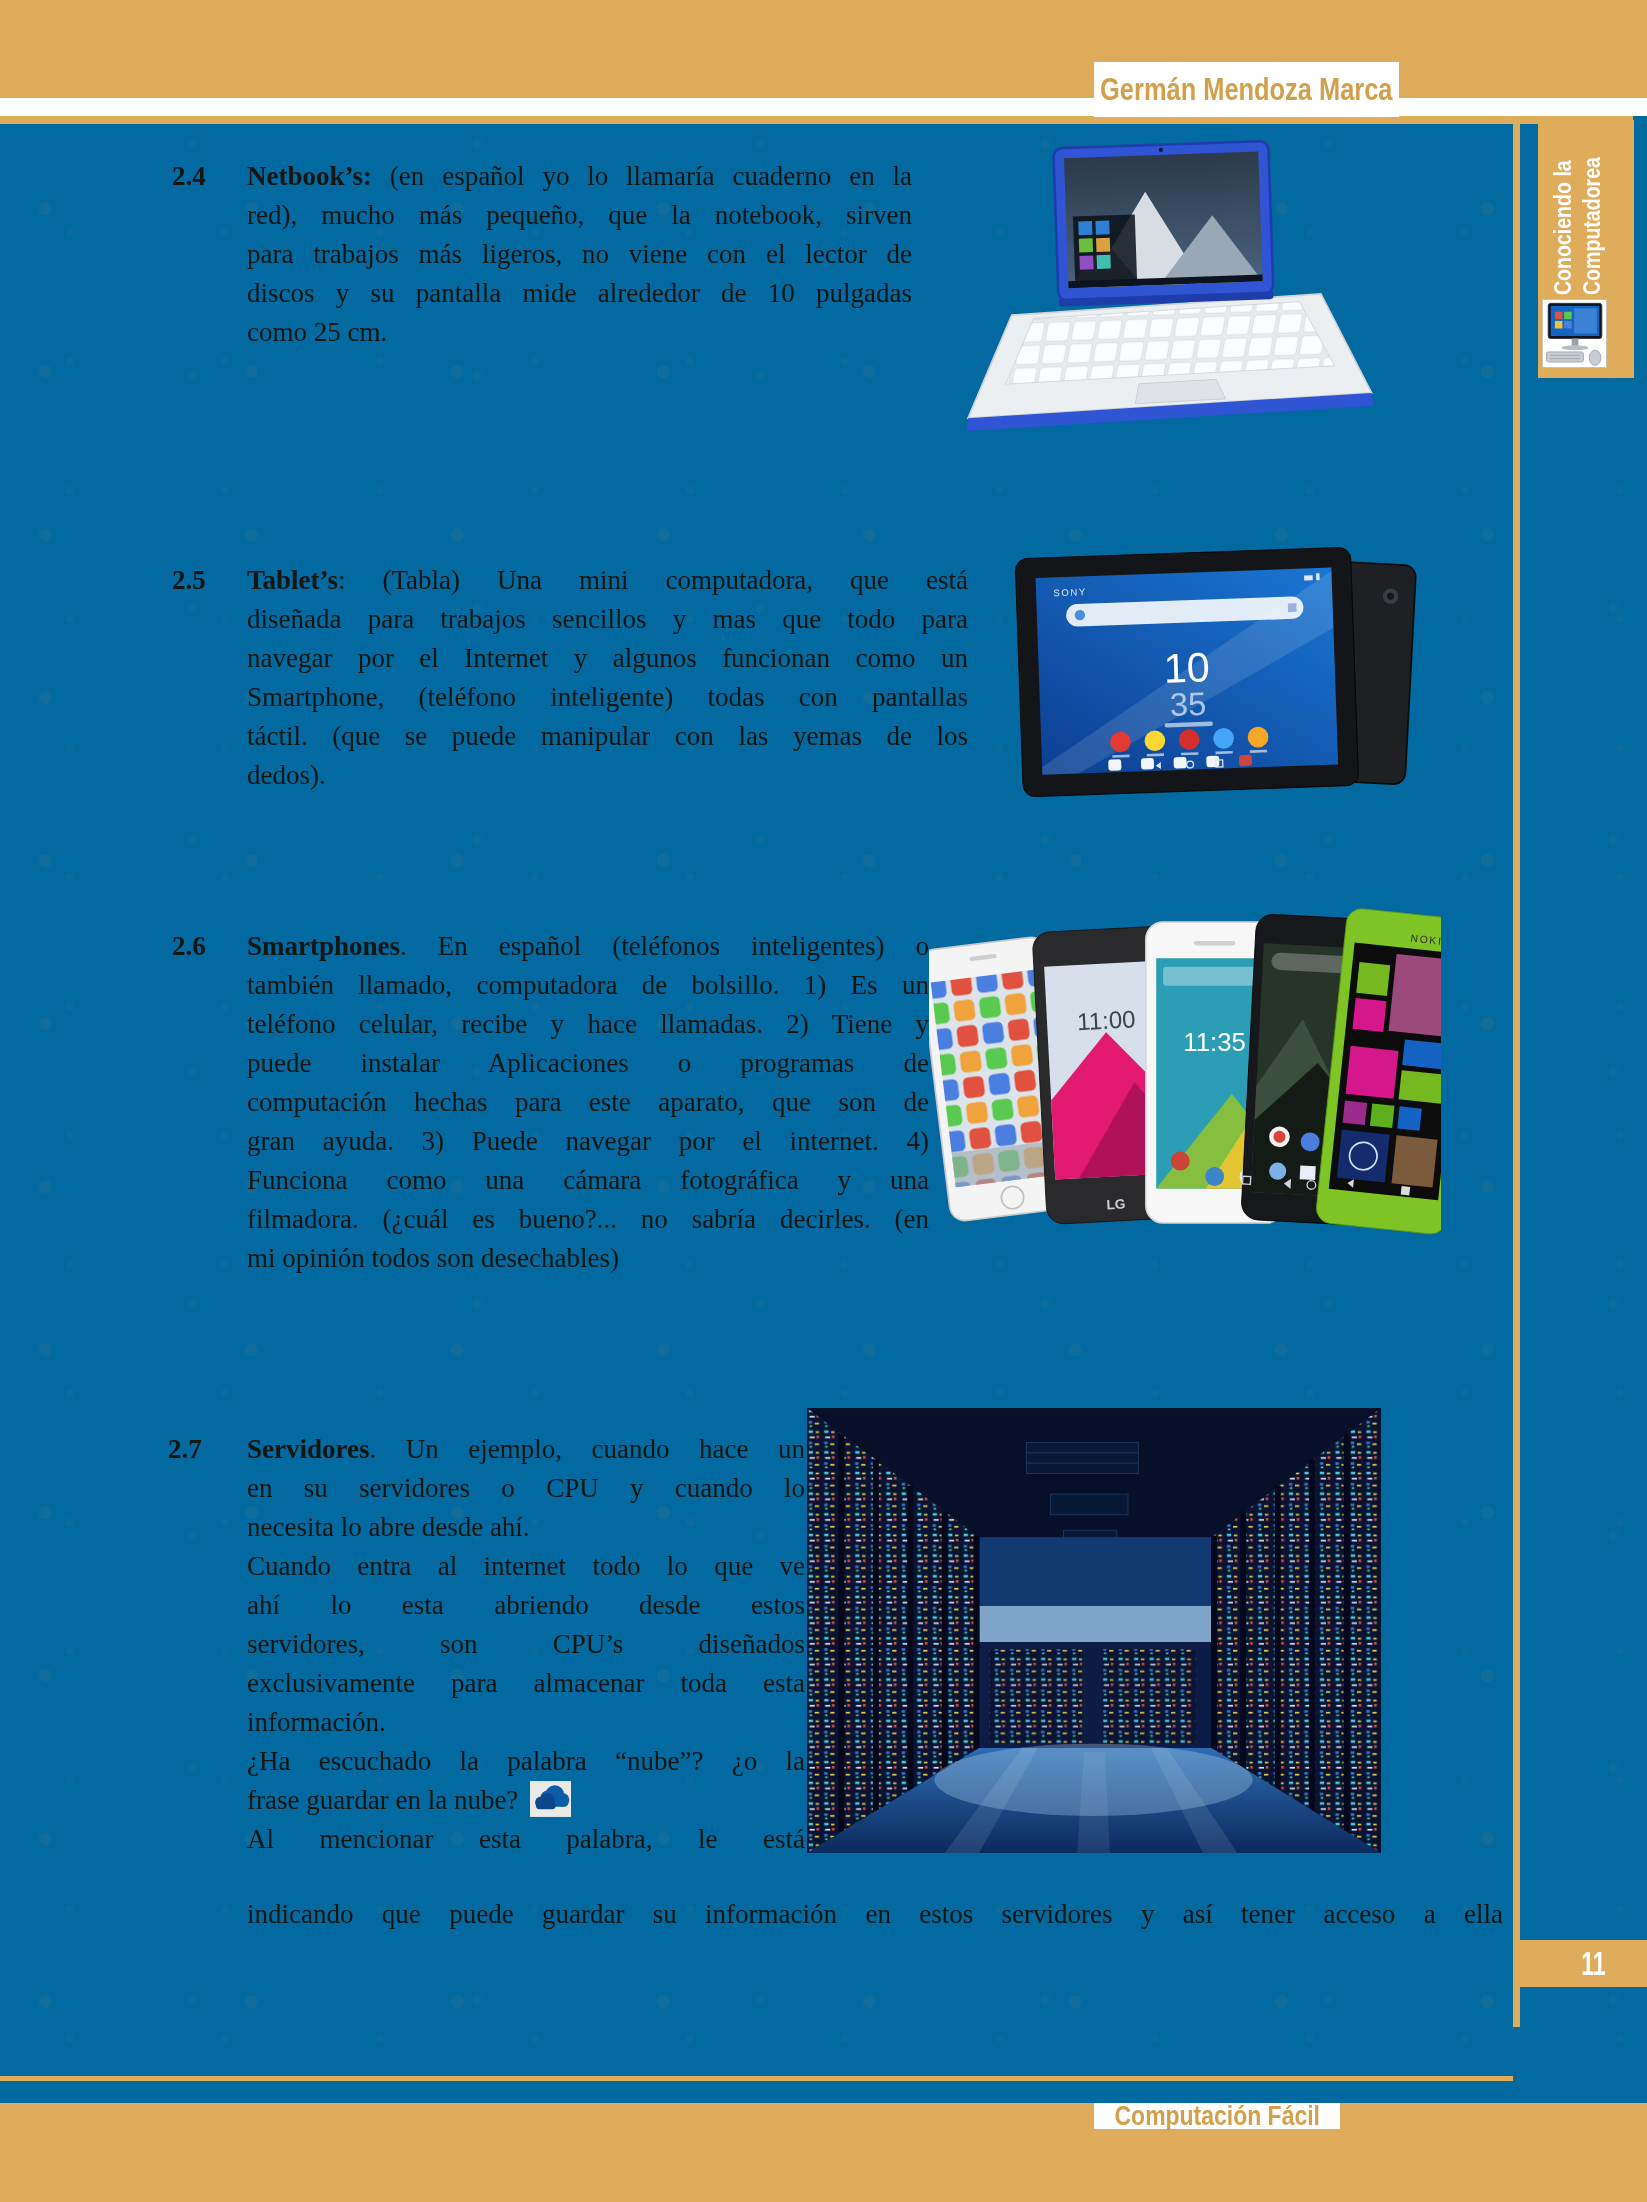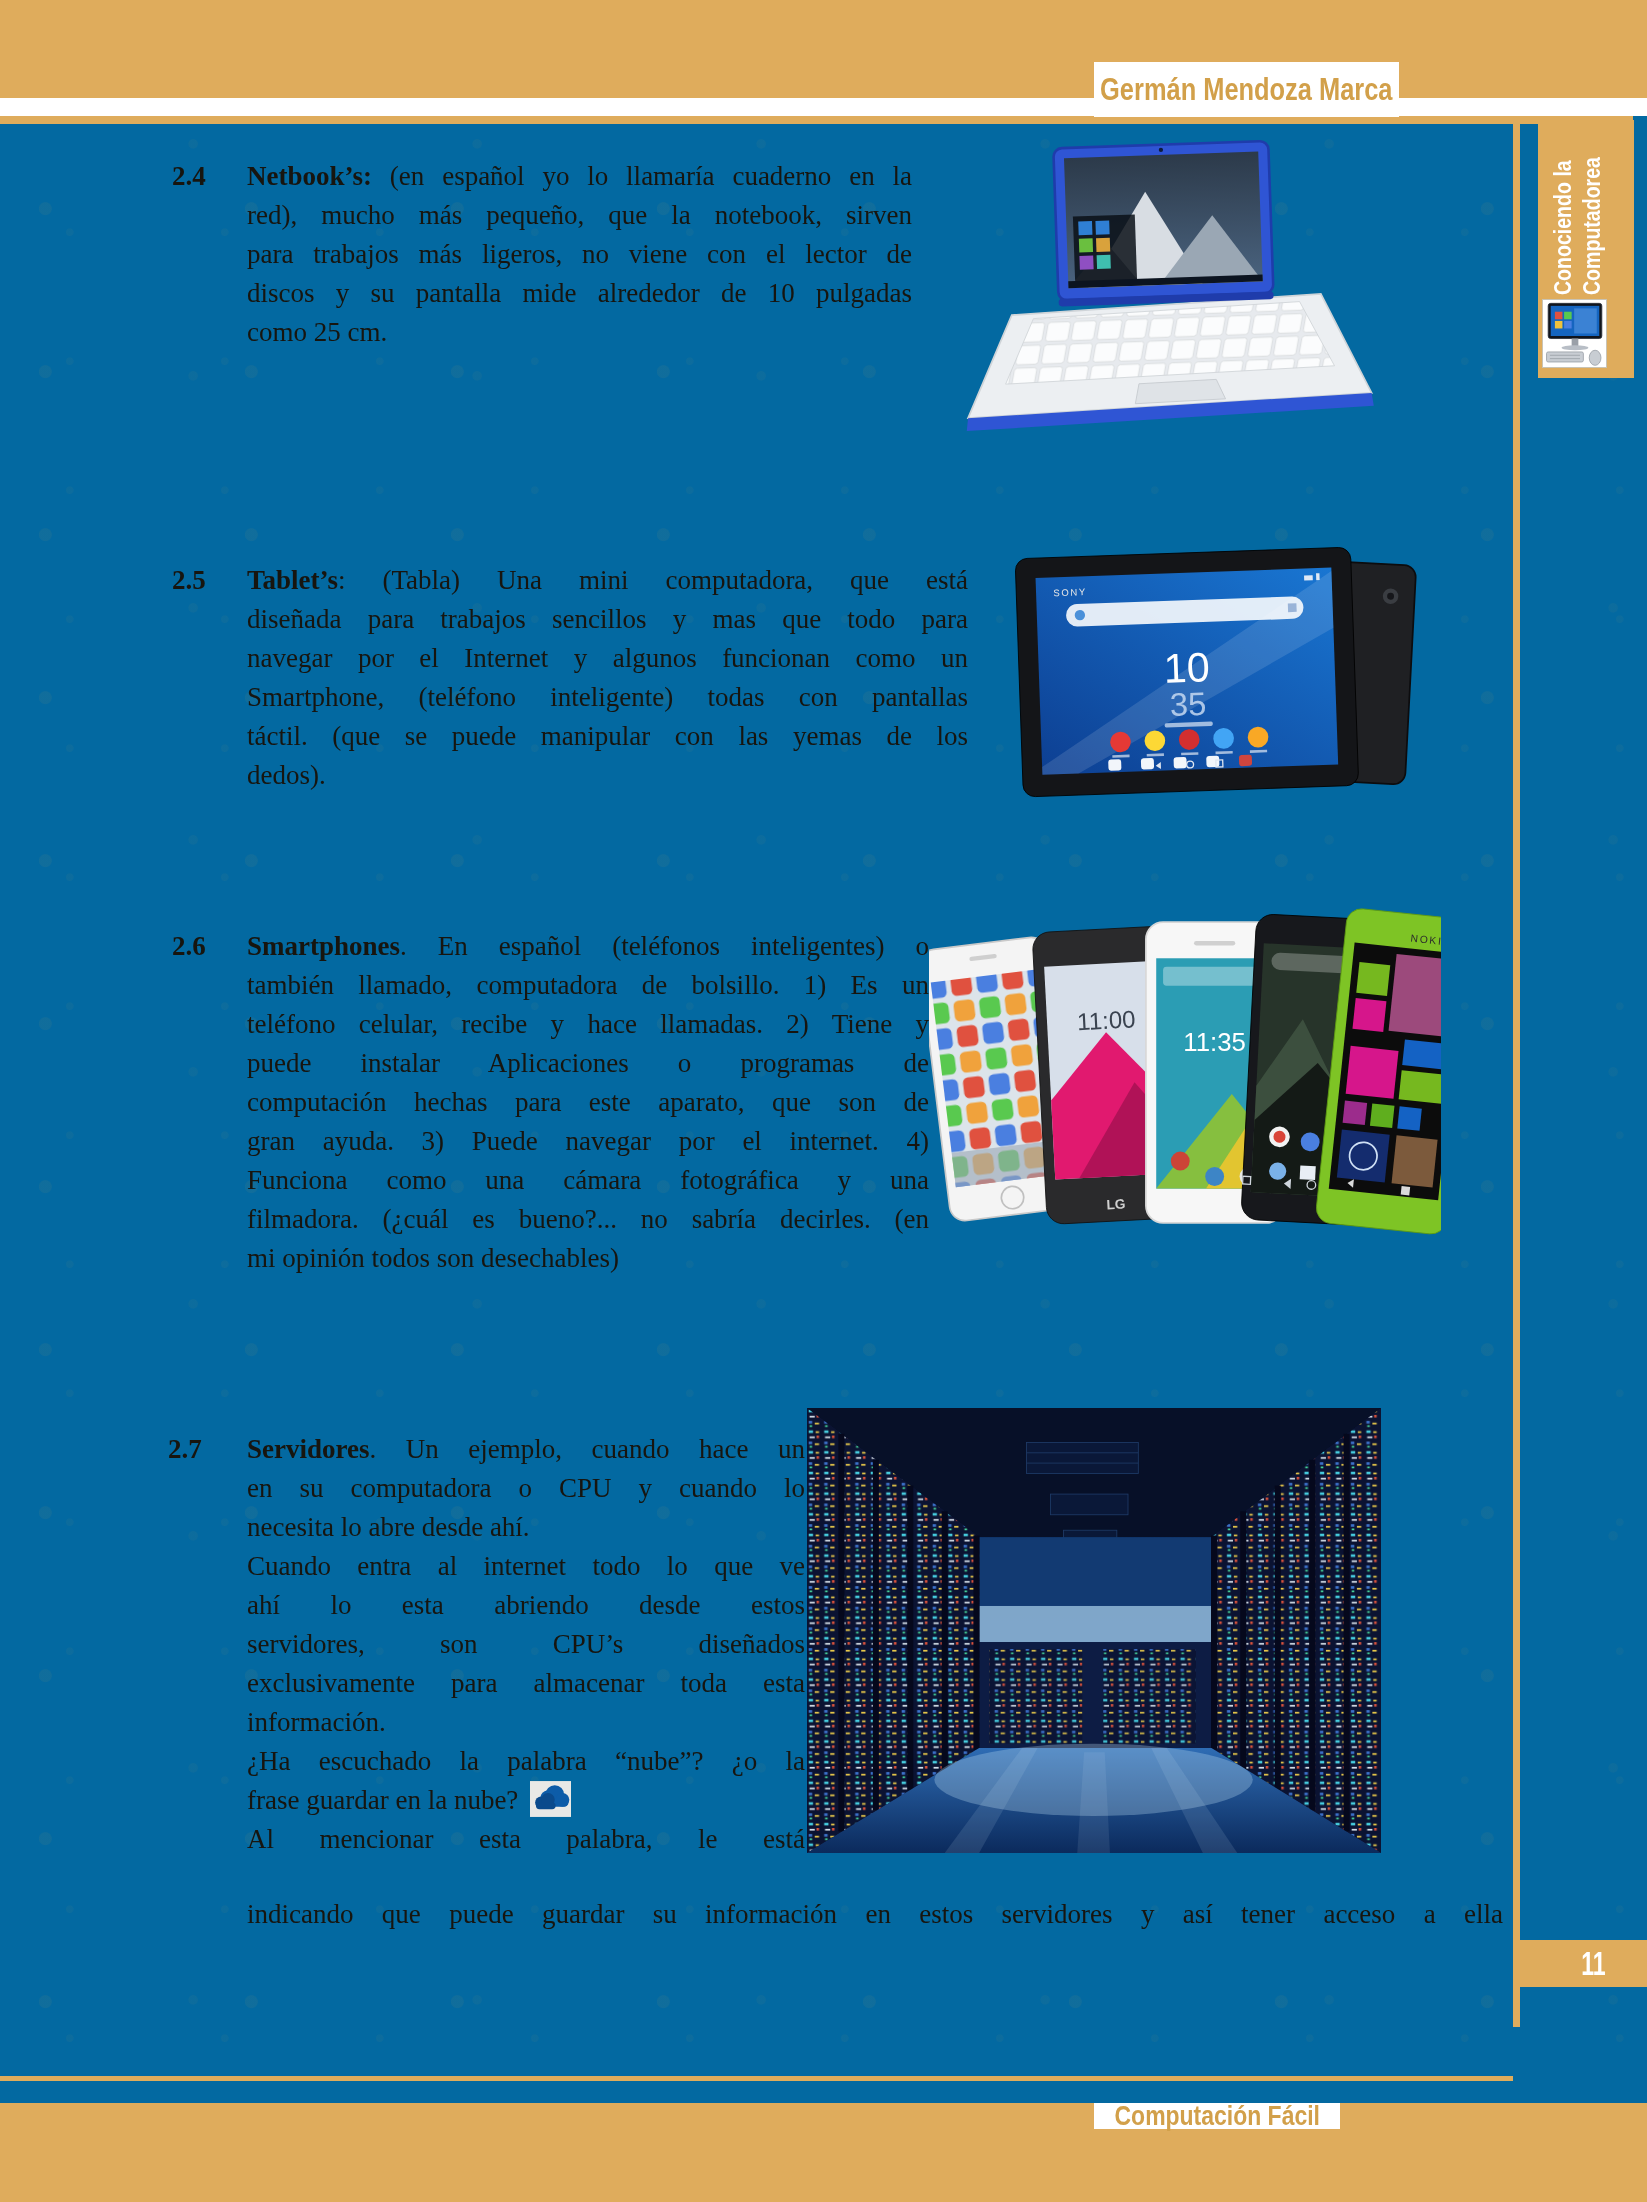--- a/index.html
+++ b/index.html
@@ -279,21 +279,21 @@
         <rect x="84" y="258" width="48" height="56" fill="#7c5a3c"></rect>
         <polygon points="40,324 33,319 40,314" fill="#dadada"></polygon>
         <rect x="96" y="316" width="10" height="10" fill="#dadada"></rect>
       </g>
     </svg>
   </figure>
 
   <div class="secnum" style="left:168px;top:1430px">2.7</div>
   <div class="textcol" style="left:247px;top:1430px;width:558px">
     <div class="tl j"><b>Servidores</b><span>. Un ejemplo, cuando hace un</span></div>
-    <div class="tl j">en su computadora o CPU y cuando lo</div>
+    <div class="tl j">en su servidores o CPU y cuando lo</div>
     <div class="tl">necesita lo abre desde ahí.</div>
     <div class="tl j">Cuando entra al internet todo lo que ve</div>
     <div class="tl j">ahí lo esta abriendo desde estos</div>
     <div class="tl j">servidores, son CPU’s diseñados</div>
     <div class="tl j">exclusivamente para almacenar toda esta</div>
     <div class="tl">información.</div>
     <div class="tl j">¿Ha escuchado la palabra “nube”? ¿o la</div>
     <div class="tl"><span>frase guardar en la nube?</span><span class="cloud-inline"><svg width="41" height="36" viewBox="0 0 48 42">
             <rect width="48" height="42" fill="#e9e9e6"></rect>
             <g fill="#0d5ca8">

